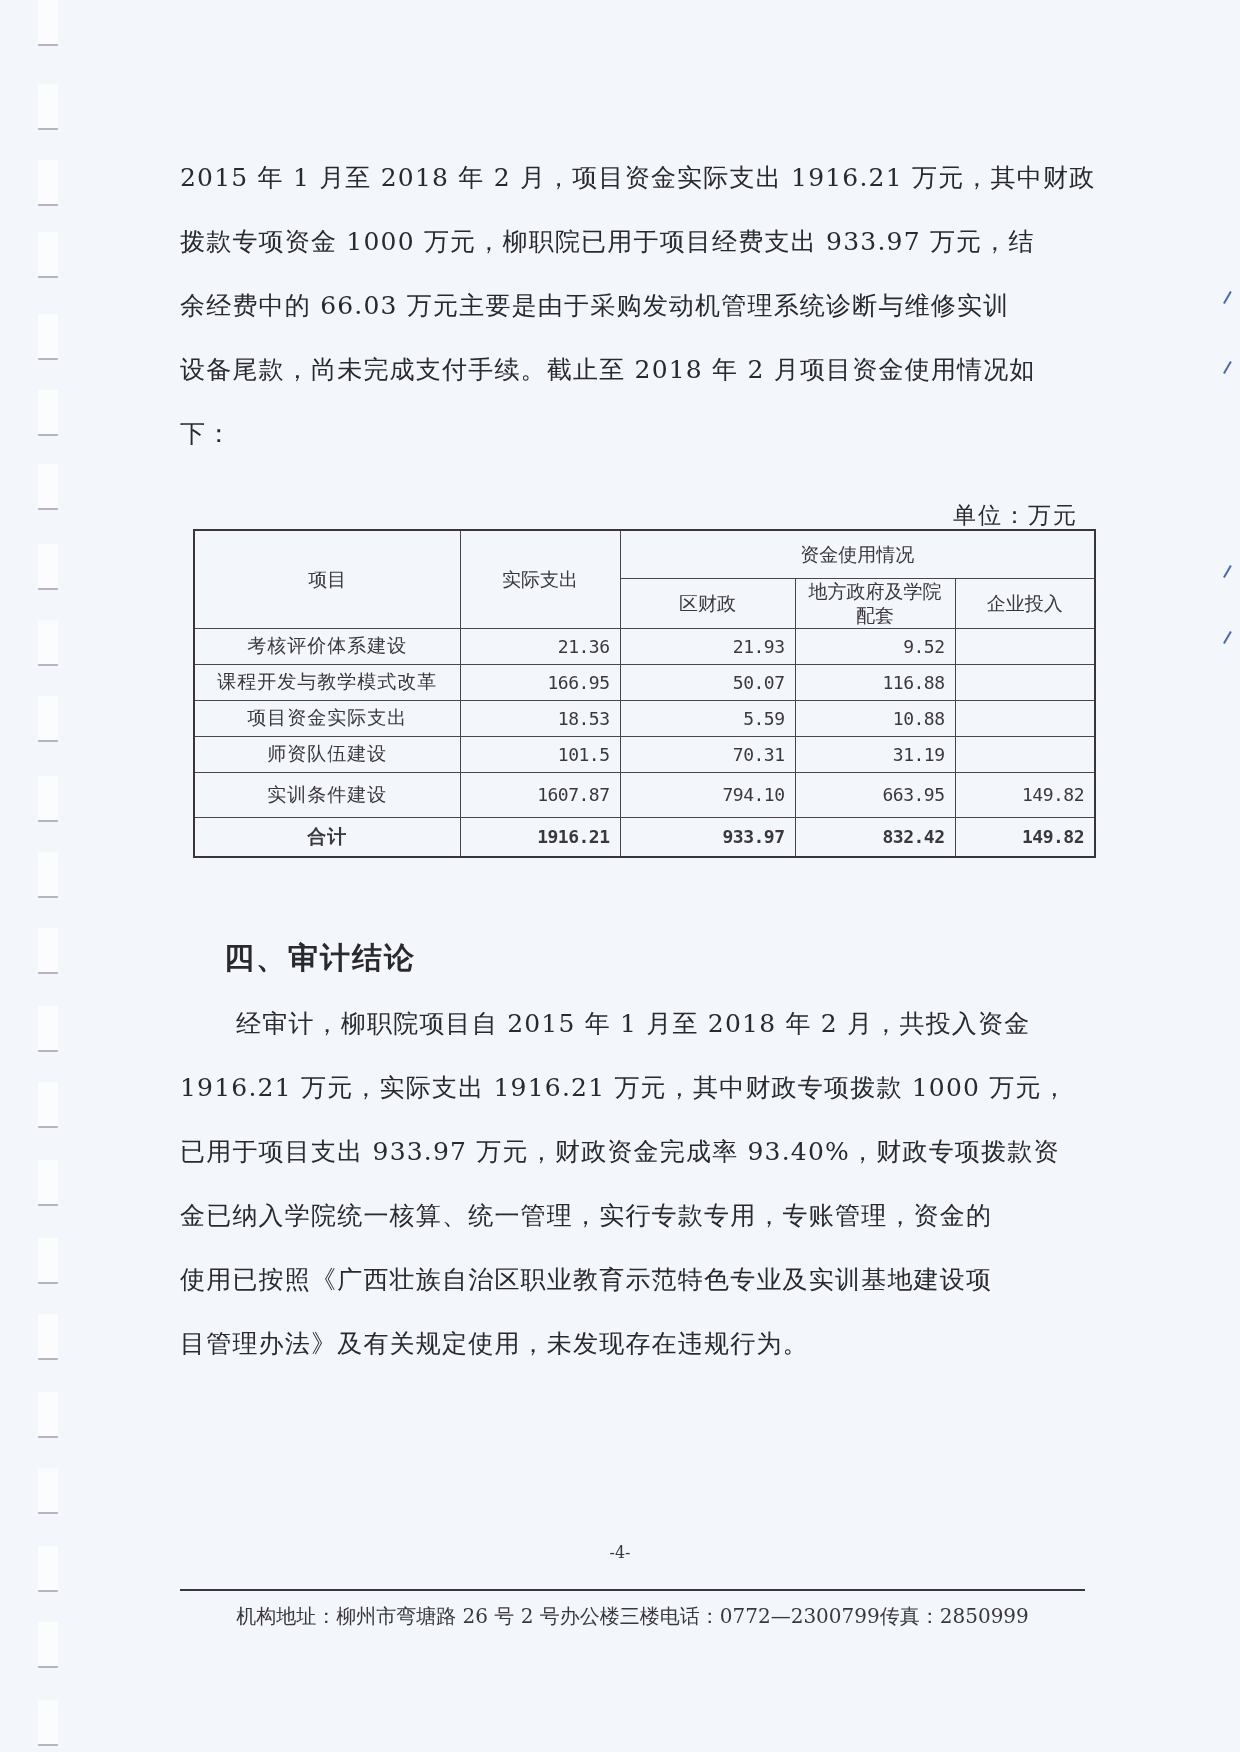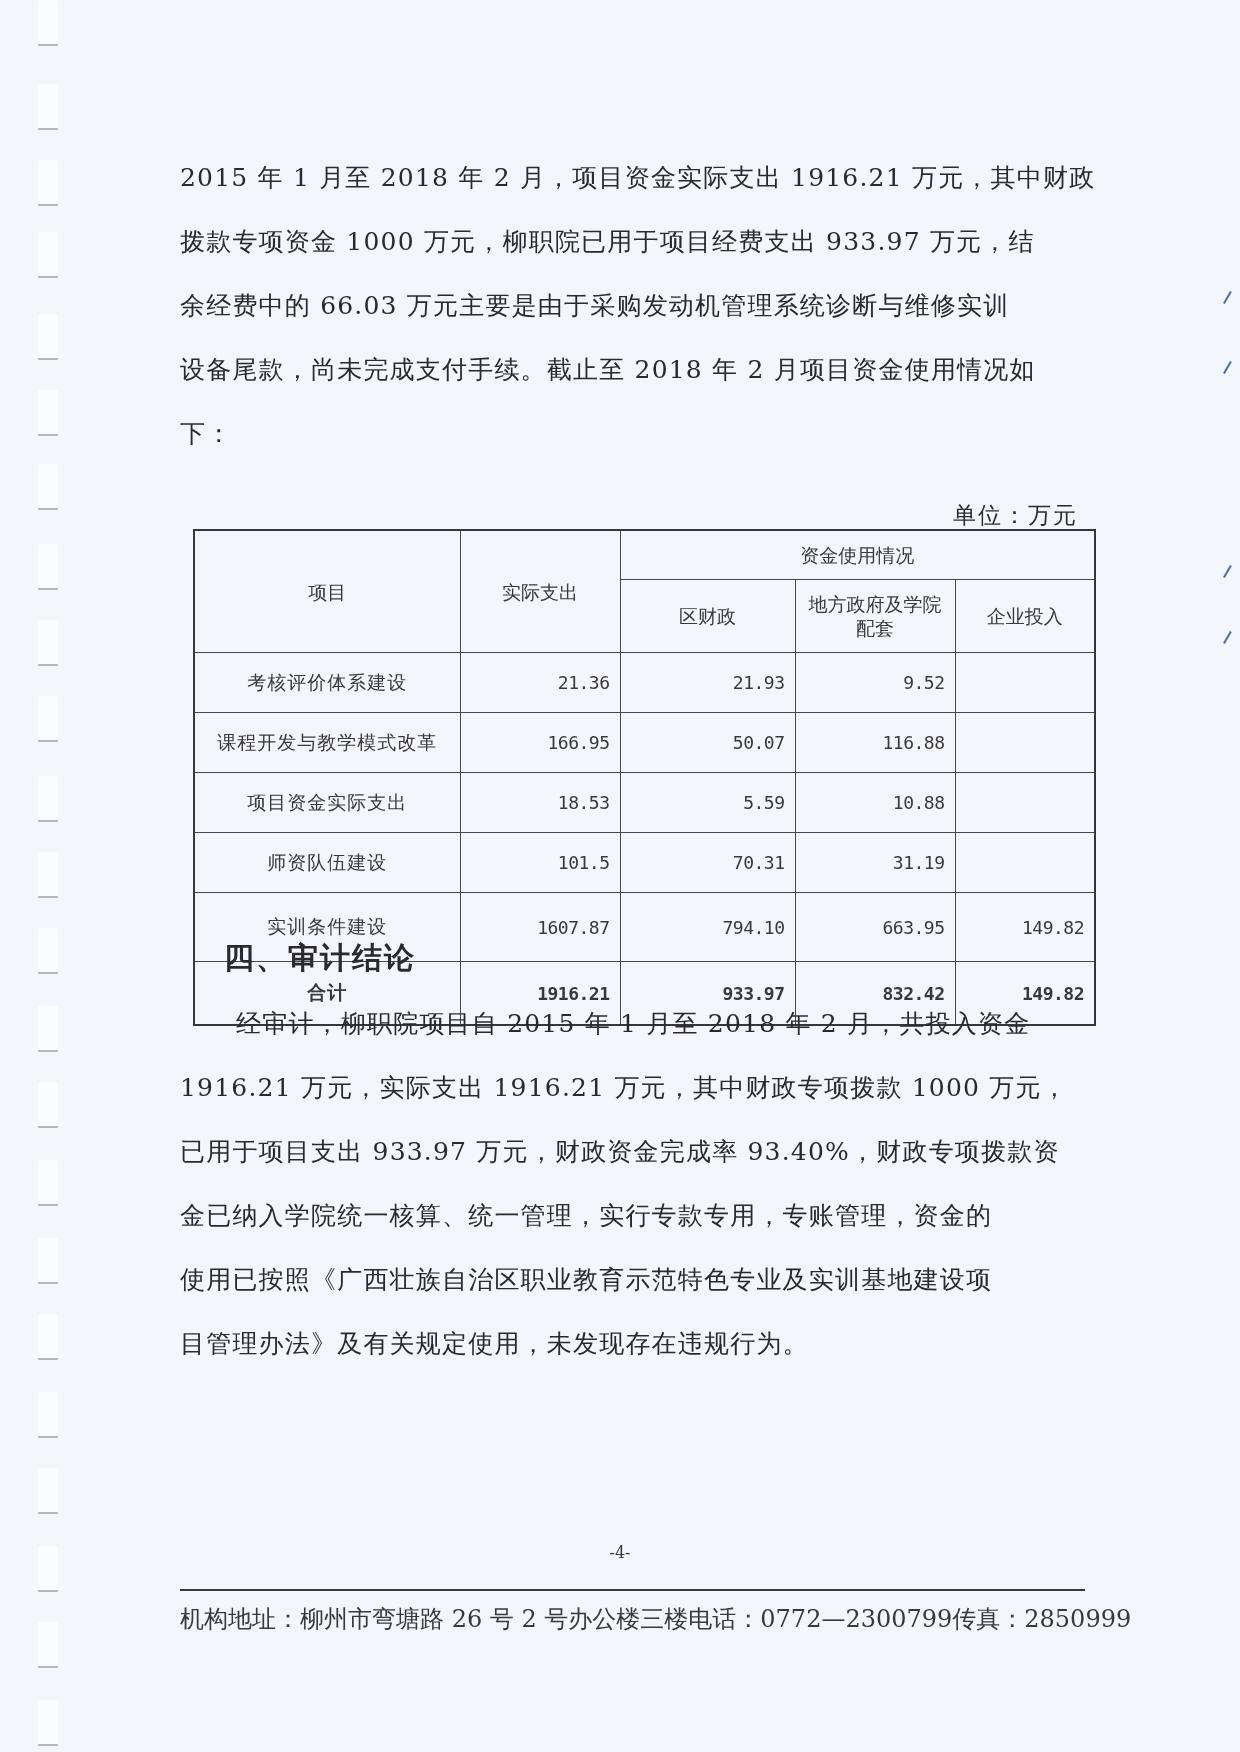--- a/index.html
+++ b/index.html
@@ -26,21 +26,21 @@
     .unit {
       position: absolute; right: 162px; top: 500px;
       font-size: 23px; letter-spacing: 2px;
     }
     table.funds {
       position: absolute; left: 193px; top: 529px; width: 901px;
       border-collapse: collapse; font-size: 19px; color: #3a3740;
       table-layout: fixed;
     }
     table.funds td, table.funds th {
-      border: 1.5px solid #4a4450; padding: 12px 10px; font-weight: normal;
+      border: 1.5px solid #4a4450; padding: 0 10px; font-weight: normal;
     }
     table.funds th { text-align: center; line-height: 24px; }
     table.funds td.num { text-align: right; font-family: "DejaVu Sans Mono", "Liberation Mono", monospace; font-size: 18px; letter-spacing: -0.5px; margin-left: 44px; }
     table.funds td.name { text-align: center; letter-spacing: 1px; }
     table.funds tr.body-row td { height: 35px; }
     table.funds tr.total-row td { height: 38px; font-weight: bold; }
     table.funds { border: 2px solid #3a3440; }
     .heading {
       position: absolute; left: 224px; top: 938px;
       font-size: 30px; font-weight: bold; letter-spacing: 2px;
@@ -49,22 +49,22 @@
     .pagenum {
       position: absolute; left: 0; width: 1240px; top: 1543px; text-align: center;
       font-size: 16px; color: #3a3740;
     }
     .footer-line {
       position: absolute; left: 180px; width: 905px; top: 1589px; height: 0;
       border-top: 2px solid #3c3444;
     }
     .footer {
       position: absolute; left: 180px; width: 905px; top: 1603px;
-      font-size: 24px; color: #3a3740; white-space: nowrap;
-      display: flex; justify-content: space-between;
+      font-size: 20px; color: #3a3740; white-space: nowrap;
+      display: flex; justify-content: center;
     }
     .marks { position: absolute; right: 0; top: 0; width: 30px; height: 1752px; }
     .mark { position: absolute; right: 6px; width: 6px; height: 14px; border-left: 2px solid #4b6aa8; transform: rotate(30deg); }
   </style>
 </head>
 <body>
 
 <div class="page">
 
   <div class="holes">

